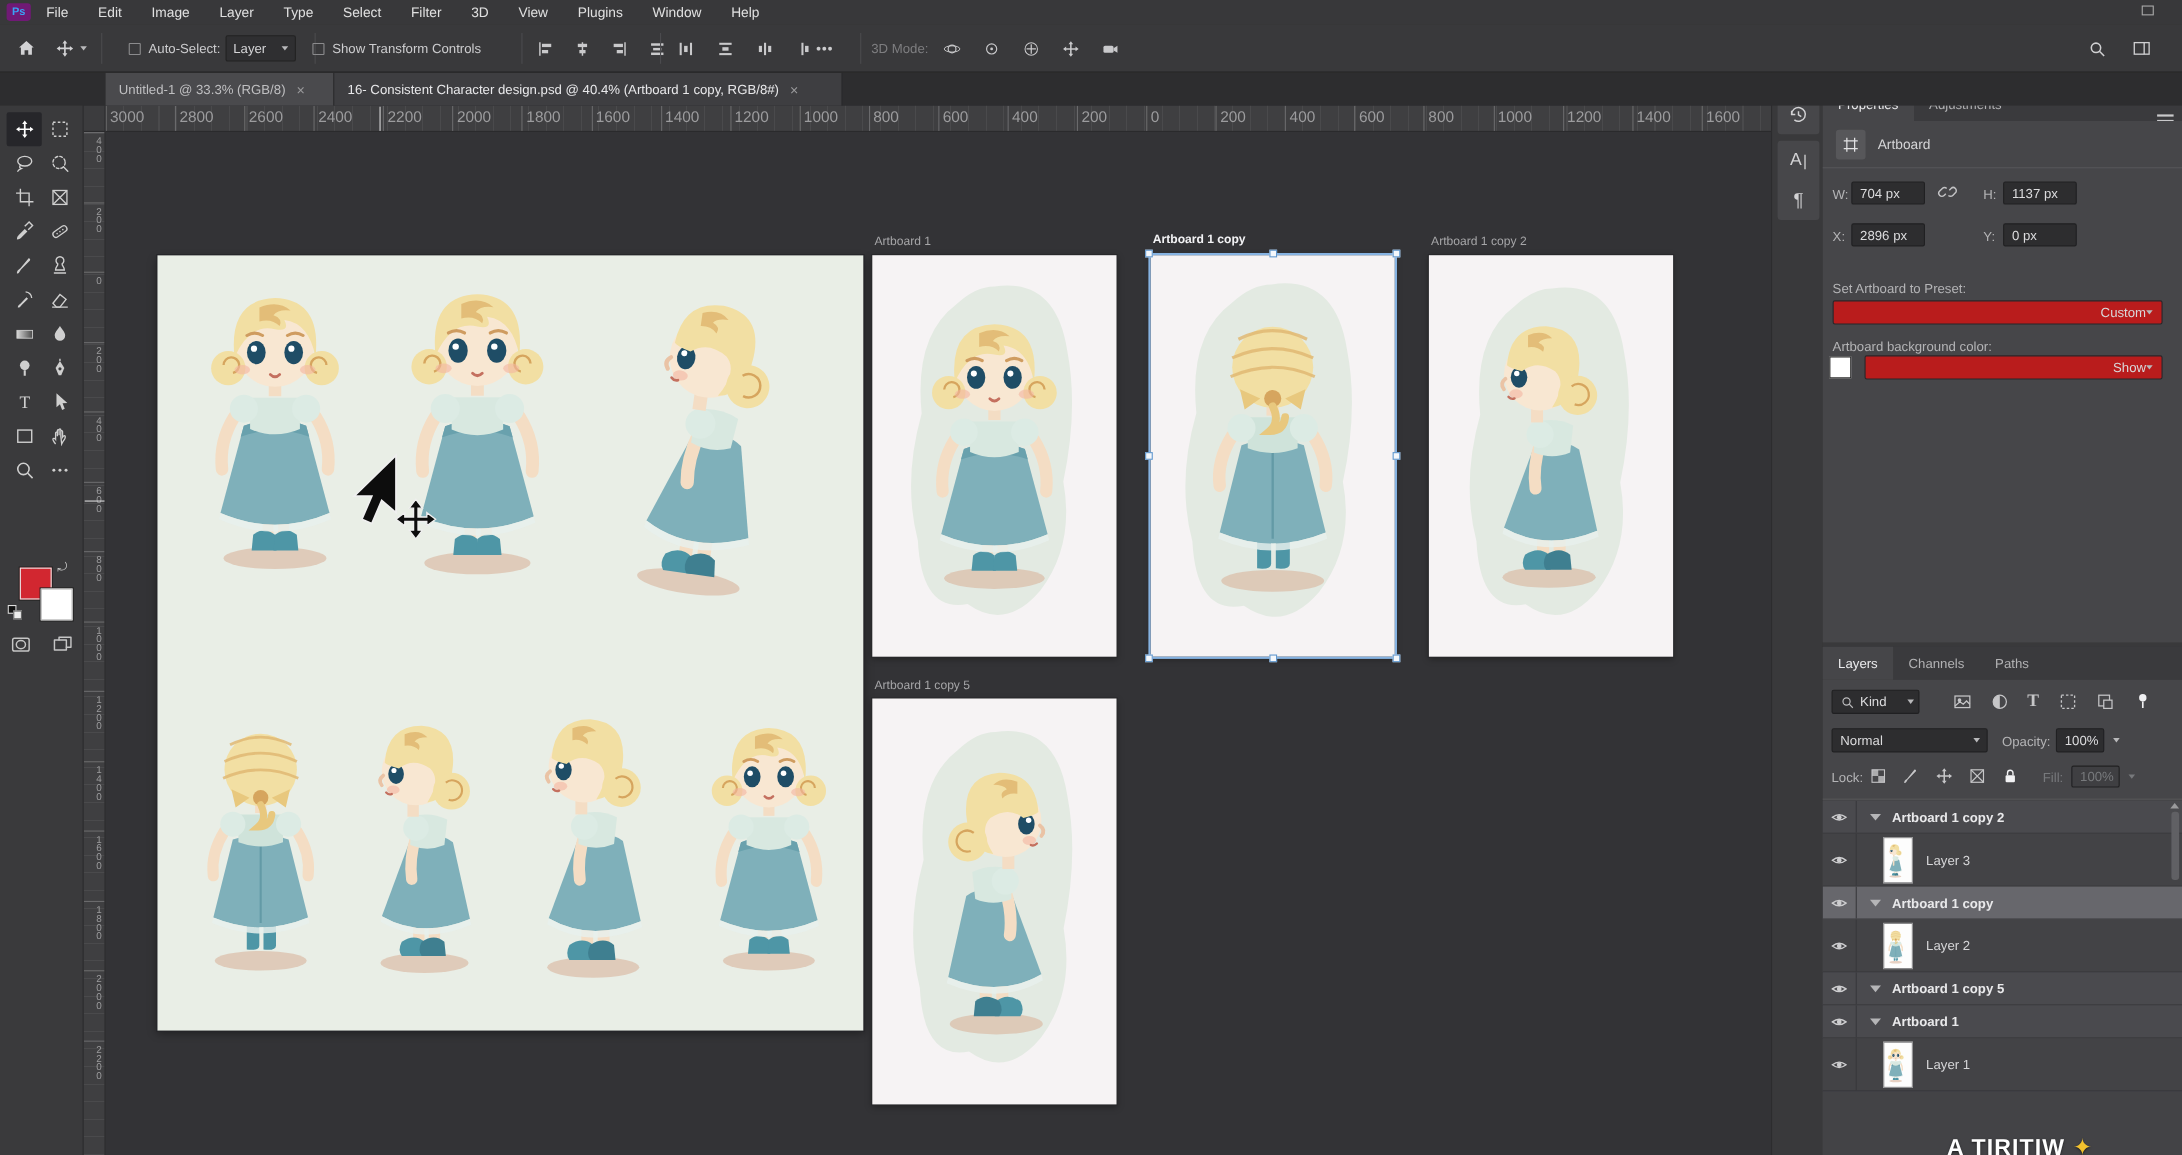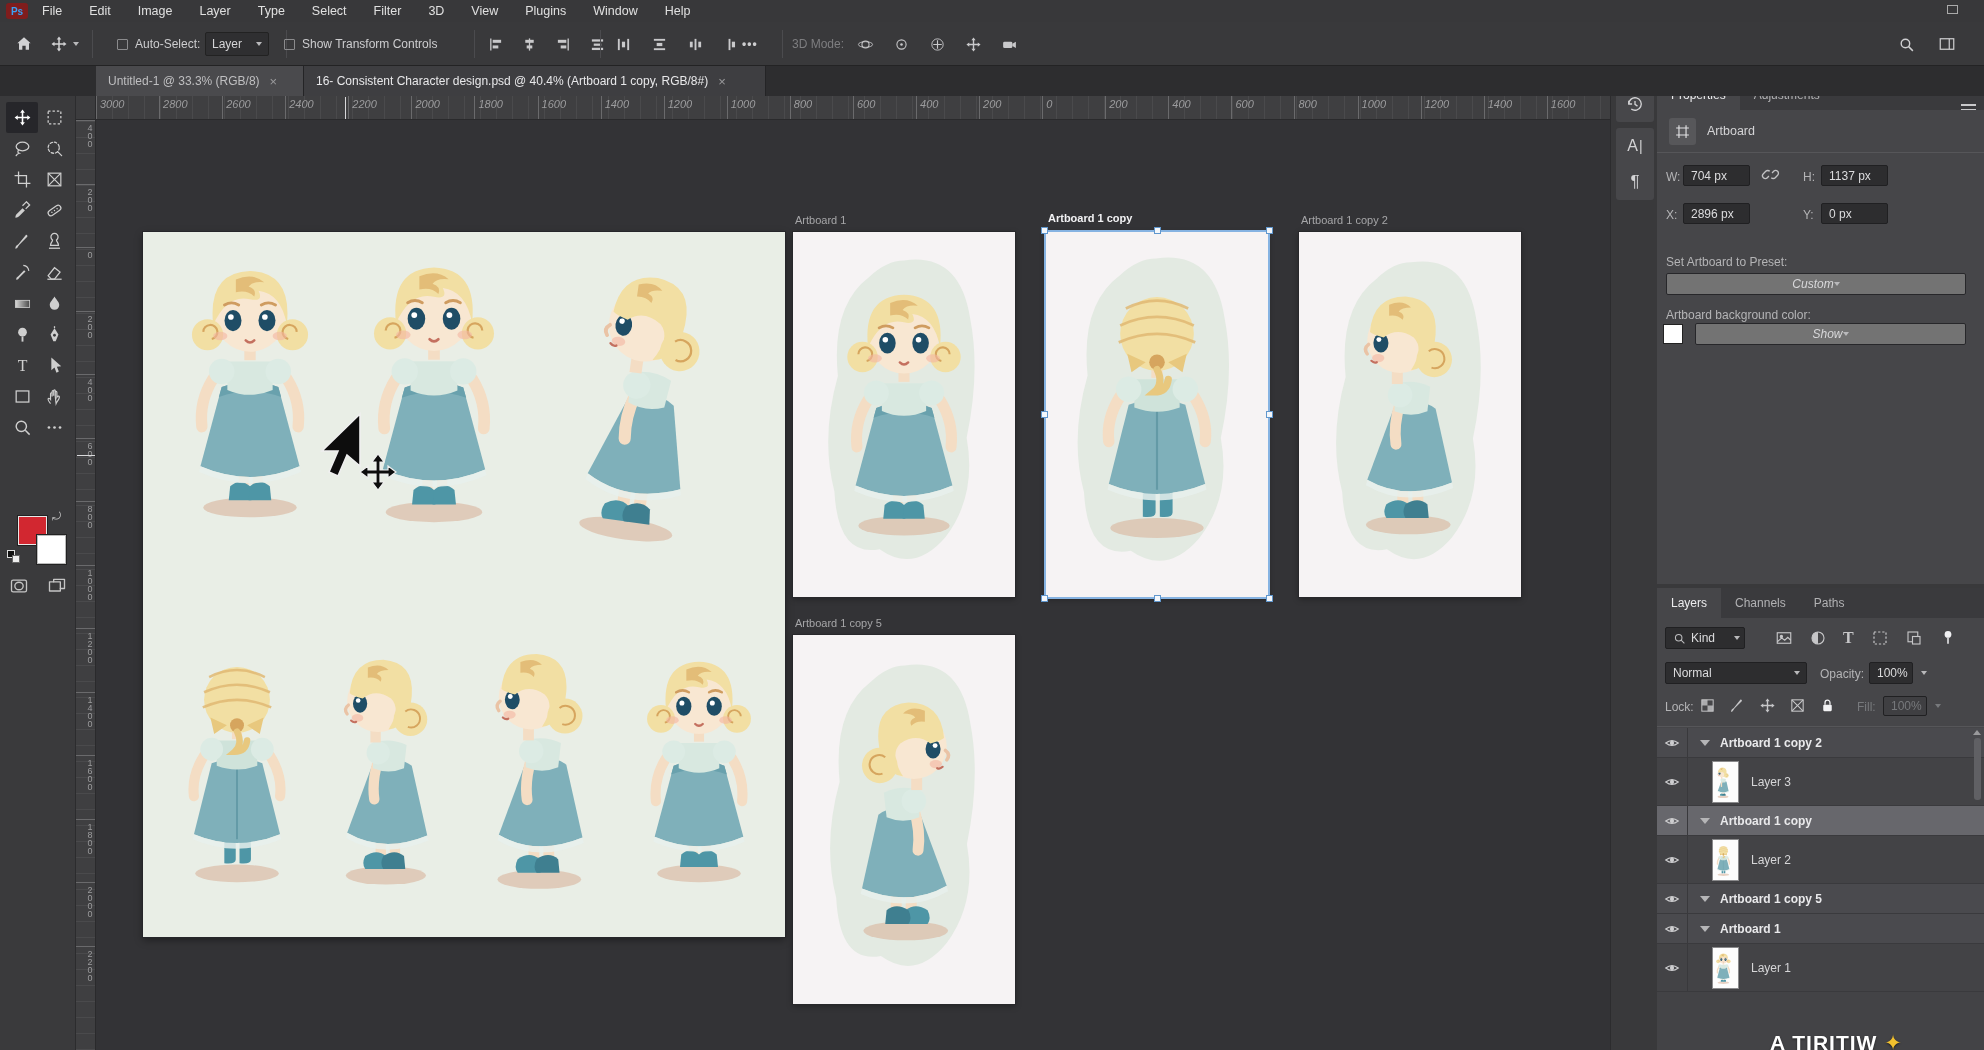--- a/index.html
+++ b/index.html
@@ -5,21 +5,21 @@
   * { margin:0; padding:0; box-sizing:border-box; }
   html,body { width:1984px; height:1050px; overflow:hidden; background:#333336;
     font-family:"Liberation Sans","DejaVu Sans",sans-serif; -webkit-font-smoothing:antialiased; }
   .abs { position:absolute; }
   svg { display:block; }
   .ico { stroke:currentColor; fill:none; stroke-width:1.6; stroke-linecap:round; stroke-linejoin:round; }
 
   
   #menubar { position:absolute; left:0; top:0; width:1984px; height:22px; background:#38383a;
     display:flex; align-items:center; color:#e0e0e0; font-size:12.5px; z-index:50; }
-  #ps-logo { width:22px; height:16px; margin-left:6px; border-radius:3px; background:#7f1d1d;
+  #ps-logo { width:22px; height:16px; margin-left:6px; border-radius:3px; background:#701a75;
     color:#3aa2f5; font-weight:bold; font-size:10px; display:flex; align-items:center; justify-content:center; }
   #menu-items { display:flex; gap:27px; margin-left:14px; }
   .menu-item { cursor:default; }
   #win-max { position:absolute; right:26px; top:5px; width:11px; height:9px; border:1px solid #aaa; }
 
   
   #optionsbar { position:absolute; left:0; top:22px; width:1984px; height:44px; background:#39393b;
     border-bottom:1px solid #232324; color:#cdcdcf; font-size:12px; z-index:49; }
   .opt { position:absolute; top:0; height:44px; display:flex; align-items:center; }
   .vsep { position:absolute; top:8px; width:1px; height:28px; background:#4b4b4e; }
@@ -53,21 +53,21 @@
   #default-swatches .b { position:absolute; width:8px; height:8px; border:1px solid #ddd; background:#111; left:0; top:0; }
   #default-swatches .w { position:absolute; width:8px; height:8px; border:1px solid #666; background:#eee; left:5px; top:5px; }
   #tools-bottom { position:absolute; left:0; top:510px; width:76px; display:flex; justify-content:space-around; color:#c5c5c5; }
 
   
   #corner { position:absolute; left:76px; top:96px; width:20px; height:24px; background:#3c3c3e; border-right:1px solid #2a2a2c; border-bottom:1px solid #2a2a2c; z-index:20; }
   #ruler-top { position:absolute; left:96px; top:96px; width:1514px; height:24px; background:#3f3f41;
     border-bottom:1px solid #2a2a2c; display:flex; overflow:hidden; z-index:20;
     background-image:repeating-linear-gradient(90deg,#4a4a4c 0 1px,transparent 1px 16px); }
   #ruler-top .rlabel { width:63.08px; flex:0 0 auto; border-left:1px solid #6a6a6c; color:#9c9c9e;
-    font-size:11px; padding:2px 0 0 3px;font-style:italic; }
+    font-size:14px; padding:2px 0 0 3px; }
   #ruler-left { position:absolute; left:76px; top:120px; width:20px; height:930px; background:#3f3f41;
     border-right:1px solid #2a2a2c; display:flex; flex-direction:column; overflow:hidden; z-index:20;
     background-image:repeating-linear-gradient(0deg,#4a4a4c 0 1px,transparent 1px 16px); }
   #ruler-left .rlabel { height:63.5px; flex:0 0 auto; border-top:1px solid #6a6a6c; color:#9c9c9e;
     font-size:9px; writing-mode:vertical-rl; text-orientation:upright; padding:2px 0 0 1px; letter-spacing:-2px; }
   .ruler-marker-h { position:absolute; left:345px; top:97px; width:1px; height:22px; background:#d8d8da; z-index:21; }
   .ruler-marker-v { position:absolute; left:77px; top:455px; width:18px; height:1px; background:#d8d8da; z-index:21; }
 
   
   #canvas { position:absolute; left:96px; top:120px; width:1514px; height:930px; background:#333336; overflow:hidden; }
@@ -92,22 +92,22 @@
   .panel { position:absolute; left:0; width:327px; background:#464649; }
   .ptabrow { position:absolute; left:0; width:327px; height:30px; background:#3a3a3d; display:flex; align-items:flex-end; }
   .ptab { height:30px; padding:0 14px; font-size:12px; color:#b2b2b4; display:flex; align-items:center; }
   .ptab.active { background:#464649; color:#ececee; }
   .hamburger { position:absolute; right:8px; top:10px; width:15px; height:9px;
     border-top:2px solid #c9c9cb; border-bottom:2px solid #c9c9cb; }
   .hamburger::after { content:""; display:block; margin-top:2.5px; border-top:2px solid #c9c9cb; }
   .flabel { color:#b4b4b6; font-size:12px; }
   .finput { position:absolute; background:#2d2d2f; border:1px solid #202022; border-radius:2px;
     color:#dcdcde; font-size:12px; display:flex; align-items:center; padding-left:7px; }
-  .dropline { position:absolute; background:#737373; border:1px solid #27272a; border-radius:2px;
-    color:#d8d8da; font-size:12px; display:flex; align-items:center; padding:0 8px; justify-content:center;font-style:italic; }
+  .dropline { position:absolute; background:#b91c1c; border:1px solid #27272a; border-radius:2px;
+    color:#d8d8da; font-size:12px; display:flex; align-items:center; padding:0 8px; justify-content:flex-end; }
   .divider { position:absolute; left:0; width:327px; height:1px; background:#565659; }
 
   
   .icobtn { color:#c6c6c8; display:flex; align-items:center; justify-content:center; }
   #layer-list { position:absolute; left:0; top:138px; width:327px; height:294px; overflow:hidden; background:#434346; }
   .lrow { position:relative; width:327px; display:flex; align-items:center; border-bottom:1px solid #3a3a3d; }
   .lrow.k-artboard { height:30px; background:#4a4a4e; }
   .lrow.k-artboard.selected { background:#67676c; }
   .lrow.k-layer { height:48px; background:#434346; }
   .eyebox { width:31px; align-self:stretch; display:flex; align-items:center; justify-content:center;

